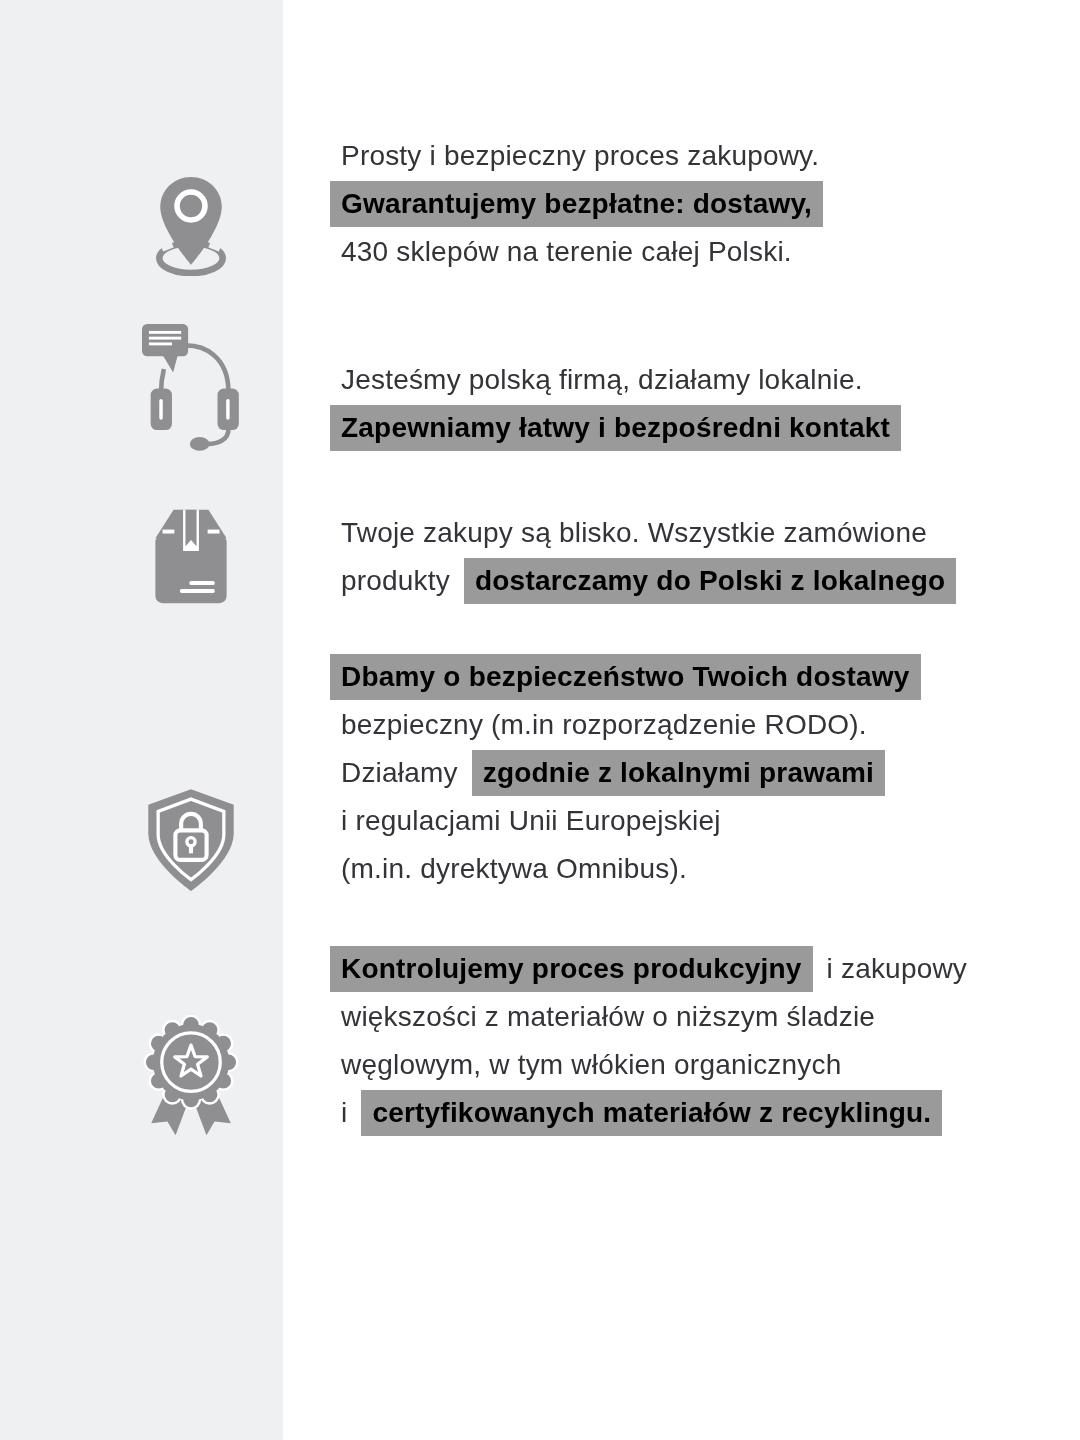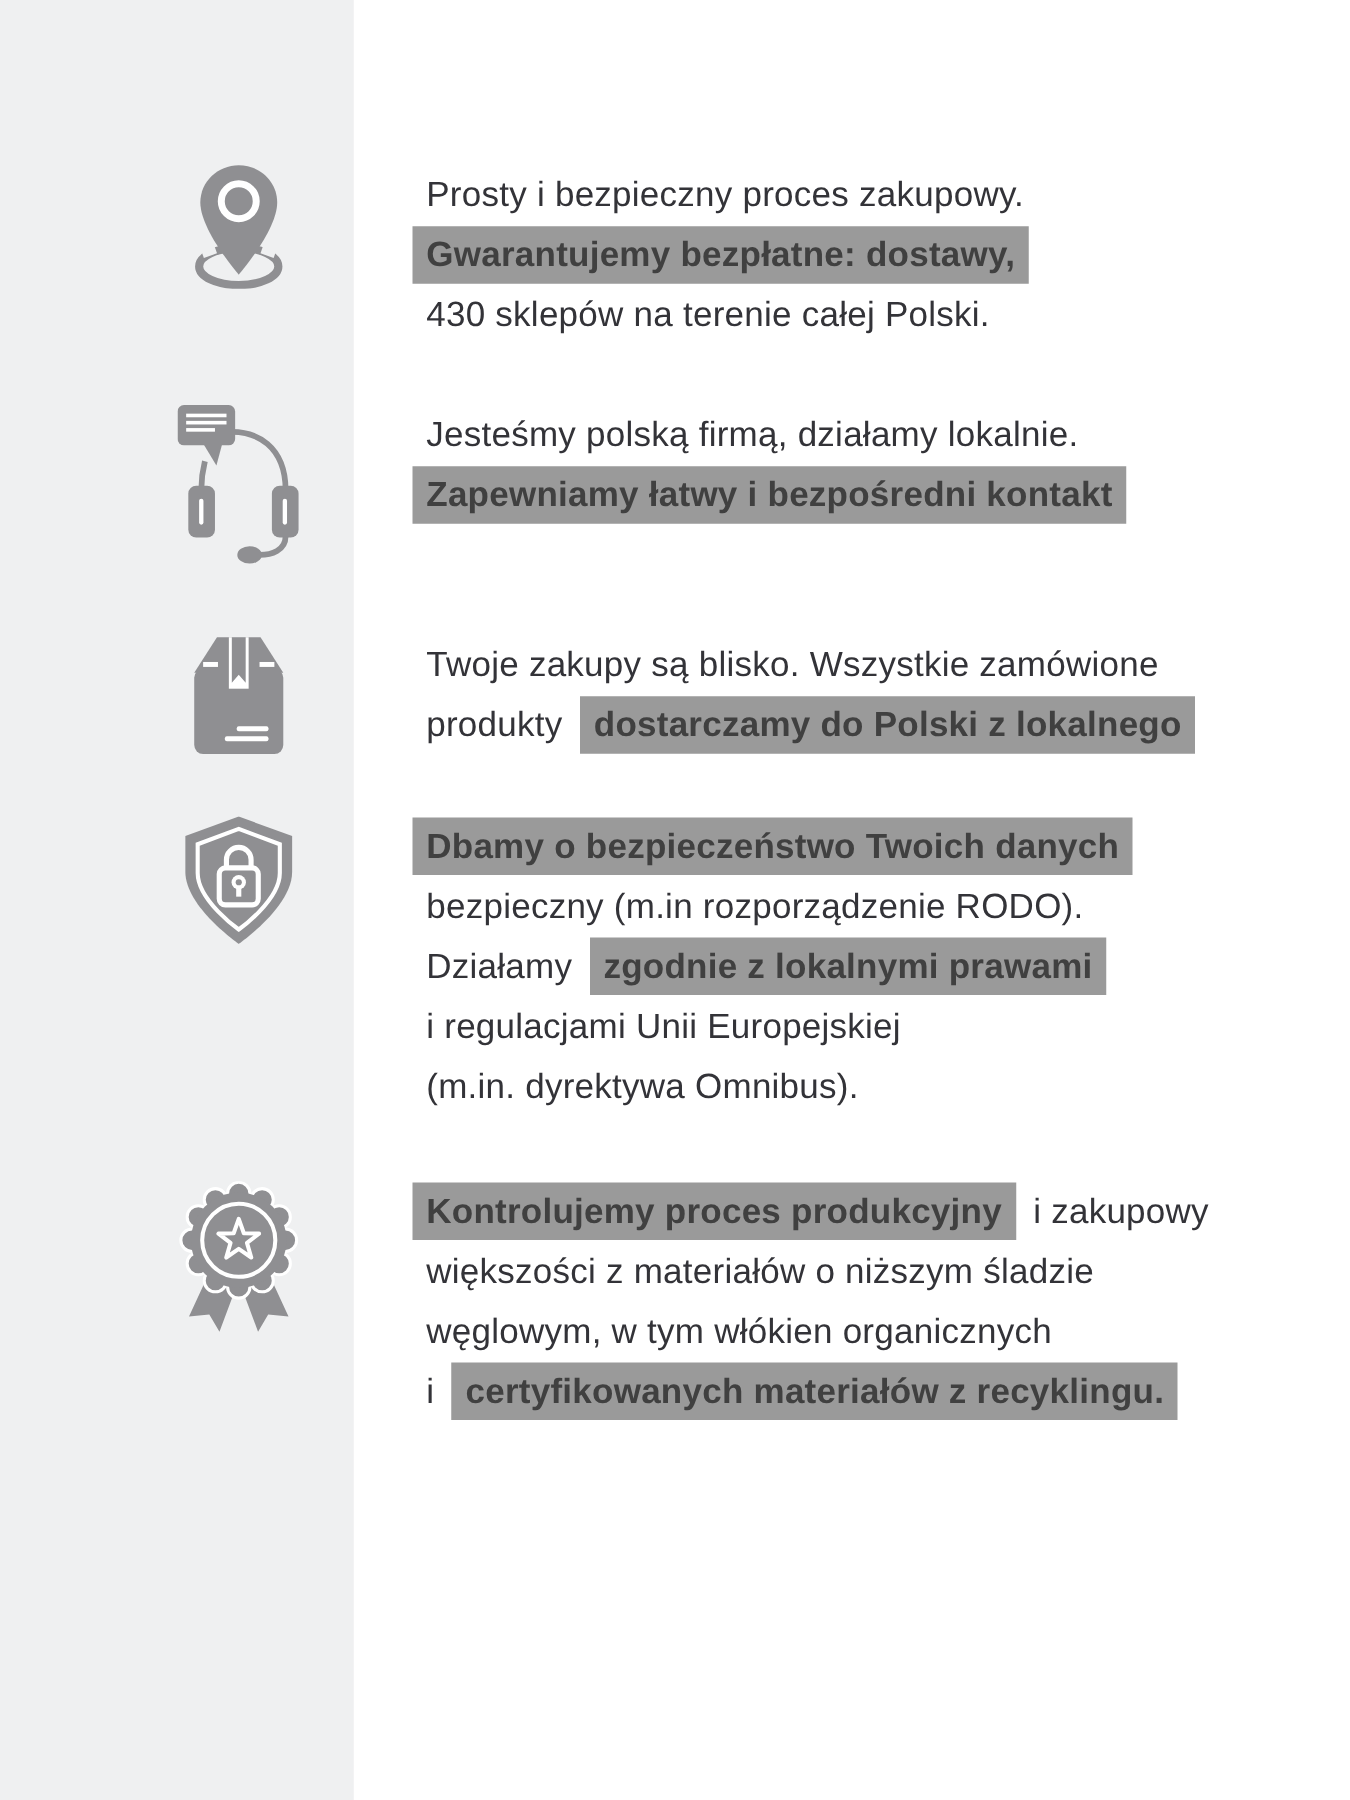--- a/index.html
+++ b/index.html
@@ -16,38 +16,38 @@
     font-family:"Liberation Sans",sans-serif;
     overflow:hidden;
   }
   .page{position:relative;width:1080px;height:1440px;overflow:hidden;}
   .sidebar{
     position:absolute;left:0;top:0;
     width:283px;height:1440px;
     background:var(--sidebar);
   }
   .content{position:relative;padding-top:132px;}
-  .row{display:flex;align-items:flex-start;}
+  .row{display:flex;align-items:flex-end;}
   .row.g48{margin-bottom:48px;}
   .row.g56{margin-bottom:56px;}
   .row.g52{margin-bottom:52px;}
   .icon-cell{flex:0 0 283px;display:flex;justify-content:center;}
   .icon-cell svg{position:relative;left:49px;color:var(--icon);display:block;}
   .text-cell{margin-left:58px;}
   .line{
     display:flex;align-items:center;
     height:48px;
     font-size:28px;
     color:var(--text);
     letter-spacing:.2px;
   }
   .line span{white-space:pre;}
   .line .h{
     background:var(--hl);
-    color:#404040;
+    color:#000000;
     font-weight:bold;
     height:46px;
     display:inline-flex;align-items:center;
     padding:0 11px;
   }
   .line > .h:first-child{margin-left:-11px;}
   .line > span + span{margin-left:14px;}
 </style>
 </head>
 <body>
@@ -139,21 +139,21 @@
           <path d="M56 12 L96 27 L96 55 C96 82 56 110 56 110 C56 110 16 82 16 55 L16 27 Z" fill="none" stroke="#fff" stroke-width="4"></path>
           <path d="M44 52 L44 42 a12 12 0 0 1 24 0 L68 52" fill="none" stroke="#fff" stroke-width="5"></path>
           <rect x="37" y="50" width="38" height="36" rx="6" fill="none" stroke="#fff" stroke-width="5"></rect>
           <circle cx="56" cy="64" r="7" fill="#fff"></circle>
           <circle cx="56" cy="64" r="3" fill="currentColor"></circle>
           <rect x="53.5" y="68" width="5" height="10" fill="#fff"></rect>
         </svg>
       </div>
       <div class="text-cell">
         <div class="line">
-            <span class="h">Dbamy o bezpieczeństwo Twoich danych</span>
+            <span class="h">Dbamy o bezpieczeństwo Twoich dostawy</span>
           </div>
         <div class="line">
             <span class="n">bezpieczny (m.in rozporządzenie RODO).</span>
           </div>
         <div class="line">
             <span class="n">Działamy</span>
             <span class="h">zgodnie z lokalnymi prawami</span>
           </div>
         <div class="line">
             <span class="n">i regulacjami Unii Europejskiej</span>

